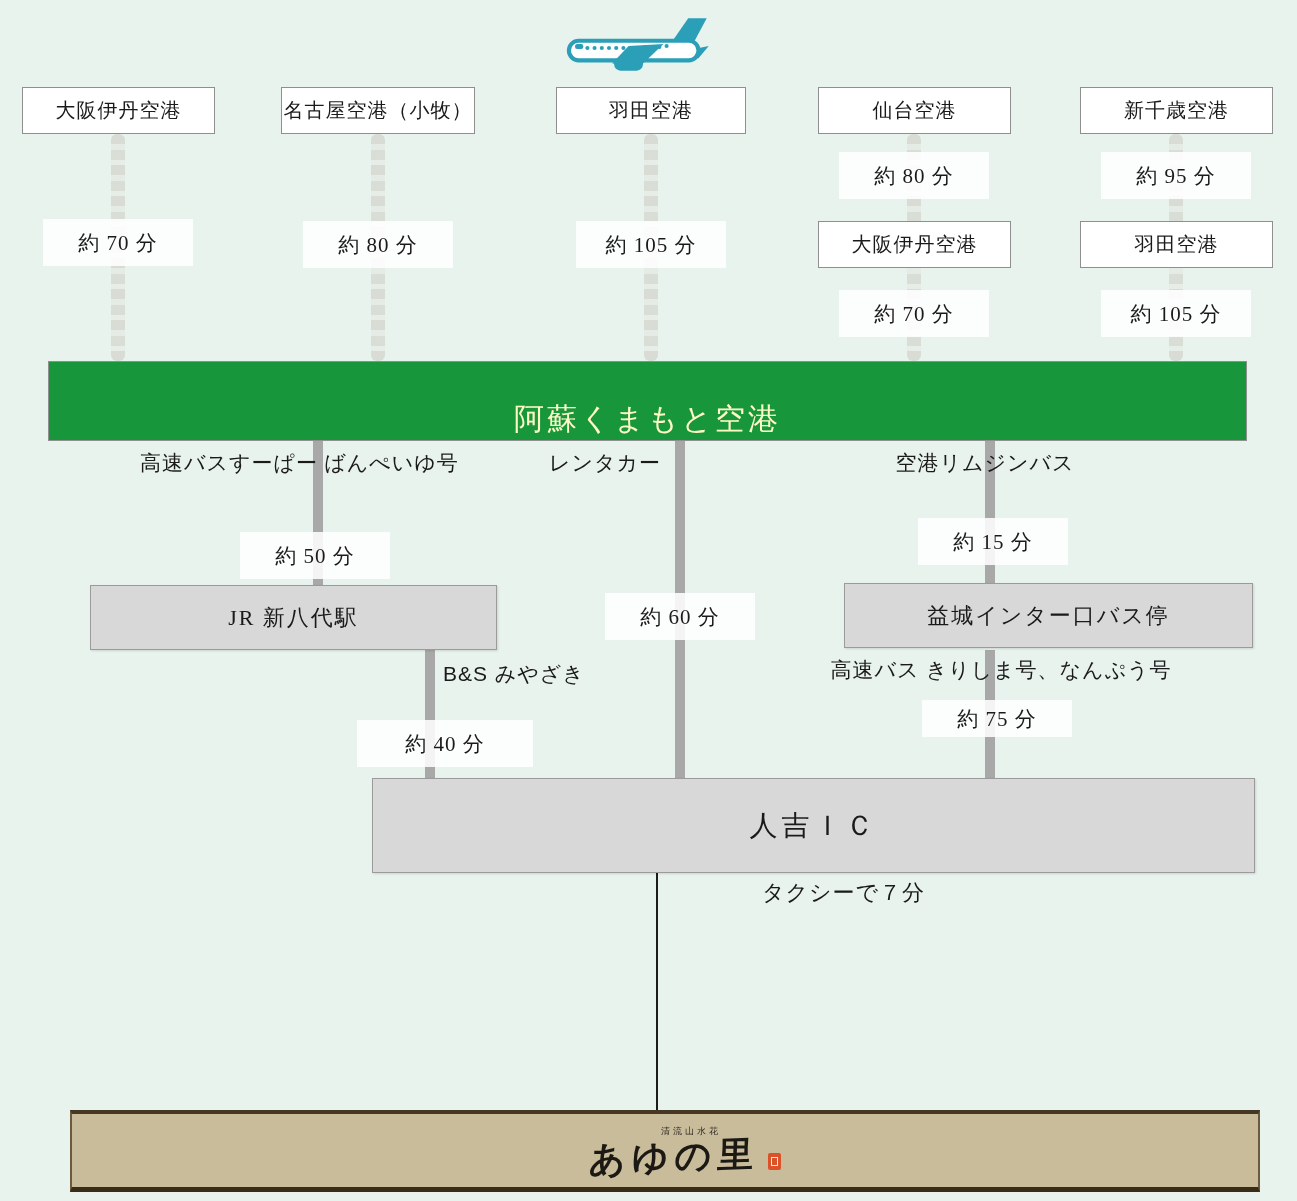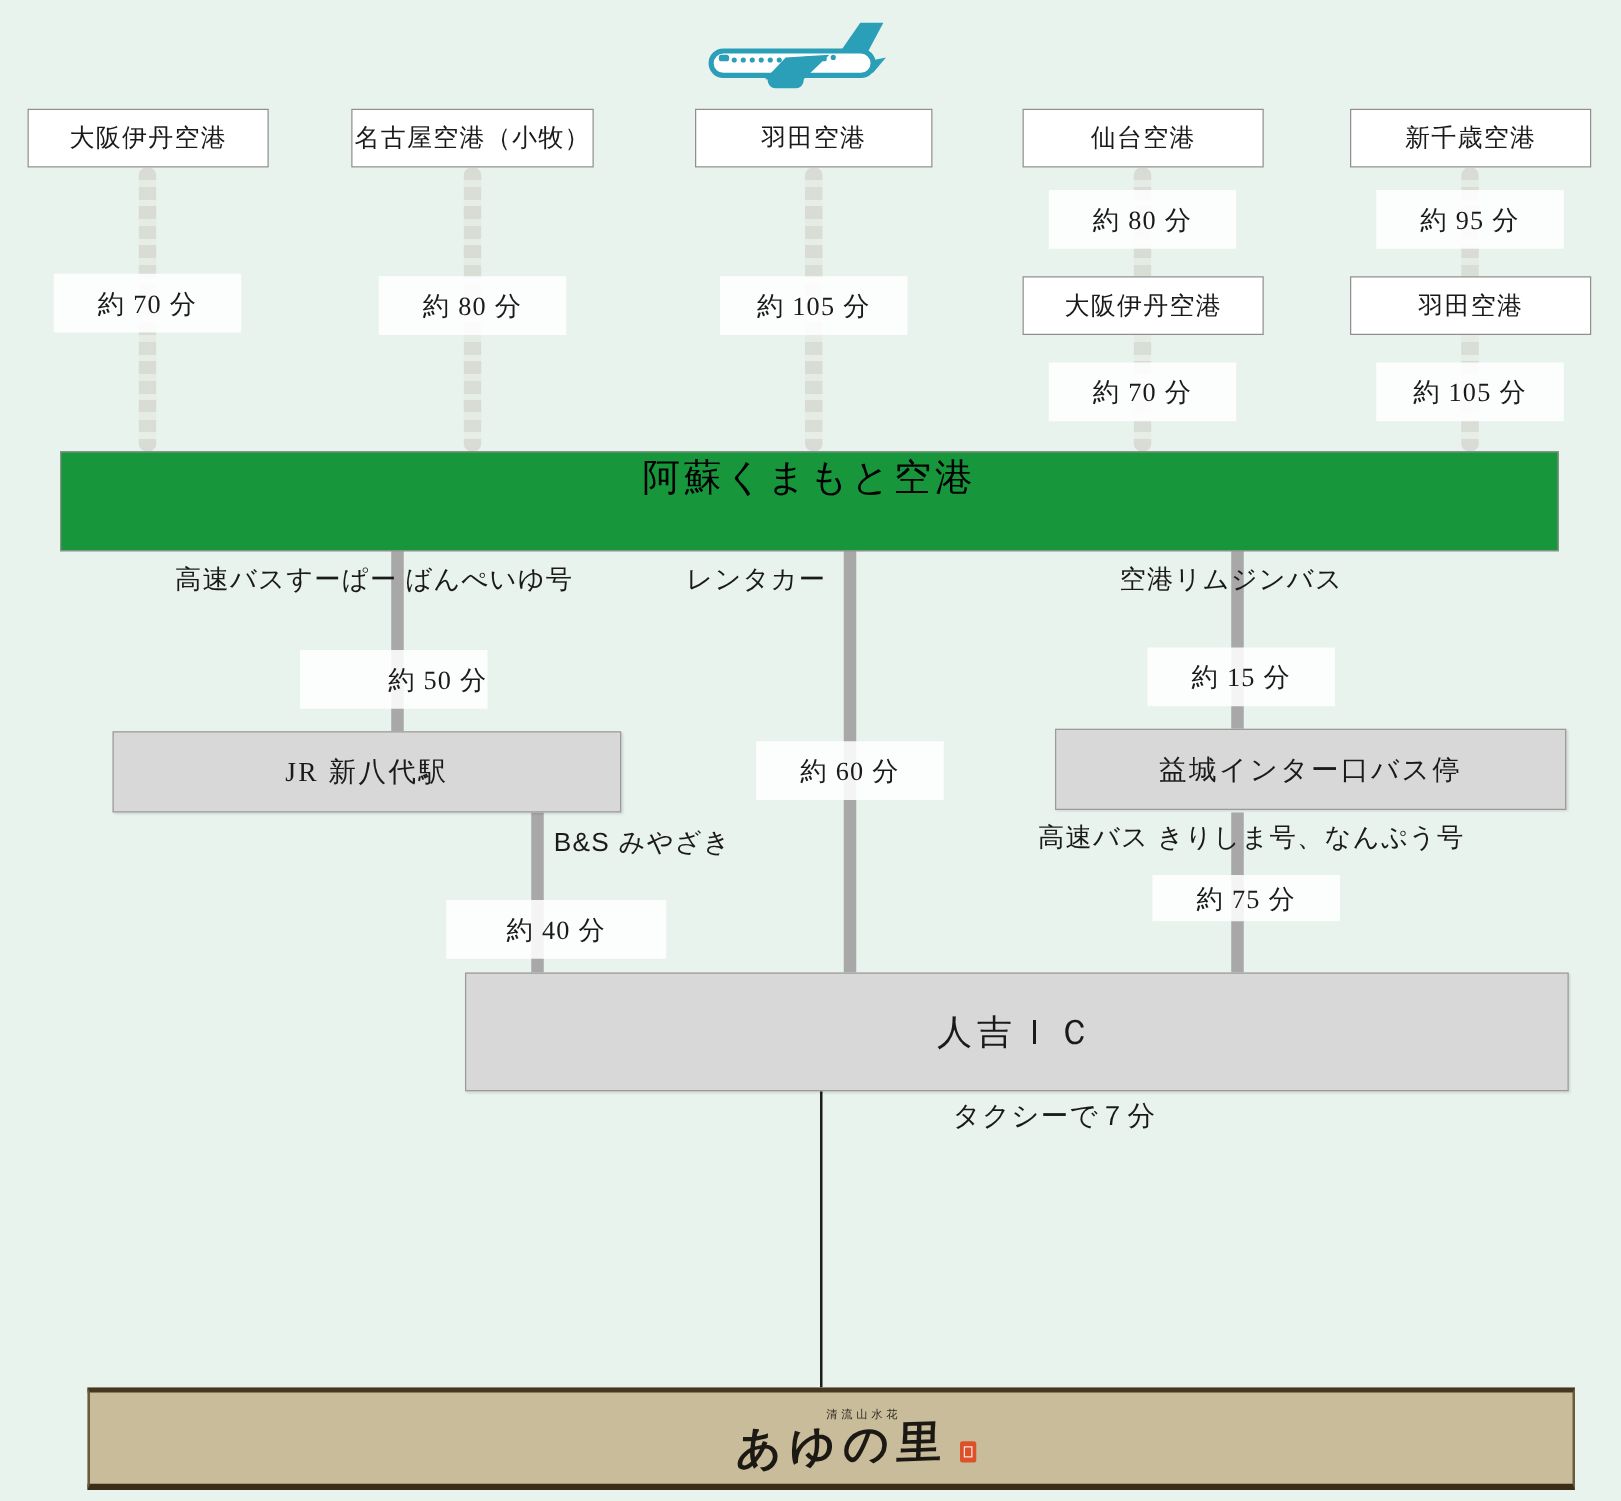--- a/index.html
+++ b/index.html
@@ -38,22 +38,22 @@
   }
   
   .gbox{
     background:#d8d8d8;border:1px solid #9b9b9b;z-index:3;
     display:flex;align-items:center;justify-content:center;
     font-size:22px;letter-spacing:2px;
     box-shadow:1px 1px 2px rgba(0,0,0,0.12);
   }
   .banner{
     background:#17963c;border:1px solid #8f8f8f;z-index:4;
-    display:flex;align-items:flex-start;justify-content:center;
-    color:#000000;font-size:30px;letter-spacing:3px;
+    display:flex;align-items:flex-end;justify-content:center;
+    color:#fef9c3;font-size:30px;letter-spacing:3px;
   }
   .cap-serif{z-index:4;font-size:21px;letter-spacing:1px;white-space:nowrap;}
   .cap-sans{z-index:4;font-family:"Liberation Sans","DejaVu Sans",sans-serif;
     font-size:21px;letter-spacing:1px;white-space:nowrap;}
   .center{text-align:center;}
   
   .destbox{
     background:#c9bc9b;z-index:3;
     border-top:4px solid #463723;border-bottom:5px solid #3a2d18;
     border-left:2px solid #6b5a3e;border-right:2px solid #6b5a3e;
@@ -159,21 +159,21 @@
 <div class="abs vline" style="left:313px;top:441px;height:144px;"></div>
 <div class="abs vline" style="left:675px;top:441px;height:337px;"></div>
 <div class="abs vline" style="left:985px;top:441px;height:142px;"></div>
 <div class="abs vline" style="left:425px;top:650px;height:128px;"></div>
 <div class="abs vline" style="left:985px;top:650px;height:128px;"></div>
 
 <div class="abs cap-serif center" style="left:140px;top:449px;width:316px;"><span>高速バスすーぱー ばんぺいゆ号</span></div>
 <div class="abs cap-sans center" style="left:545px;top:449px;width:120px;"><span>レンタカー</span></div>
 <div class="abs cap-serif center" style="left:890px;top:449px;width:190px;"><span>空港リムジンバス</span></div>
 
-<div class="abs tlabel" style="left:240px;top:520px;width:150px;height:47px;justify-content:flex-end;">
+<div class="abs tlabel" style="left:240px;top:532px;width:150px;height:47px;">
     <span>約 50 分</span>
   </div>
 <div class="abs tlabel" style="left:605px;top:593px;width:150px;height:47px;">
     <span>約 60 分</span>
   </div>
 <div class="abs tlabel" style="left:918px;top:518px;width:150px;height:47px;">
     <span>約 15 分</span>
   </div>
 
 <div class="abs gbox" style="left:90px;top:585px;width:407px;height:65px;">

